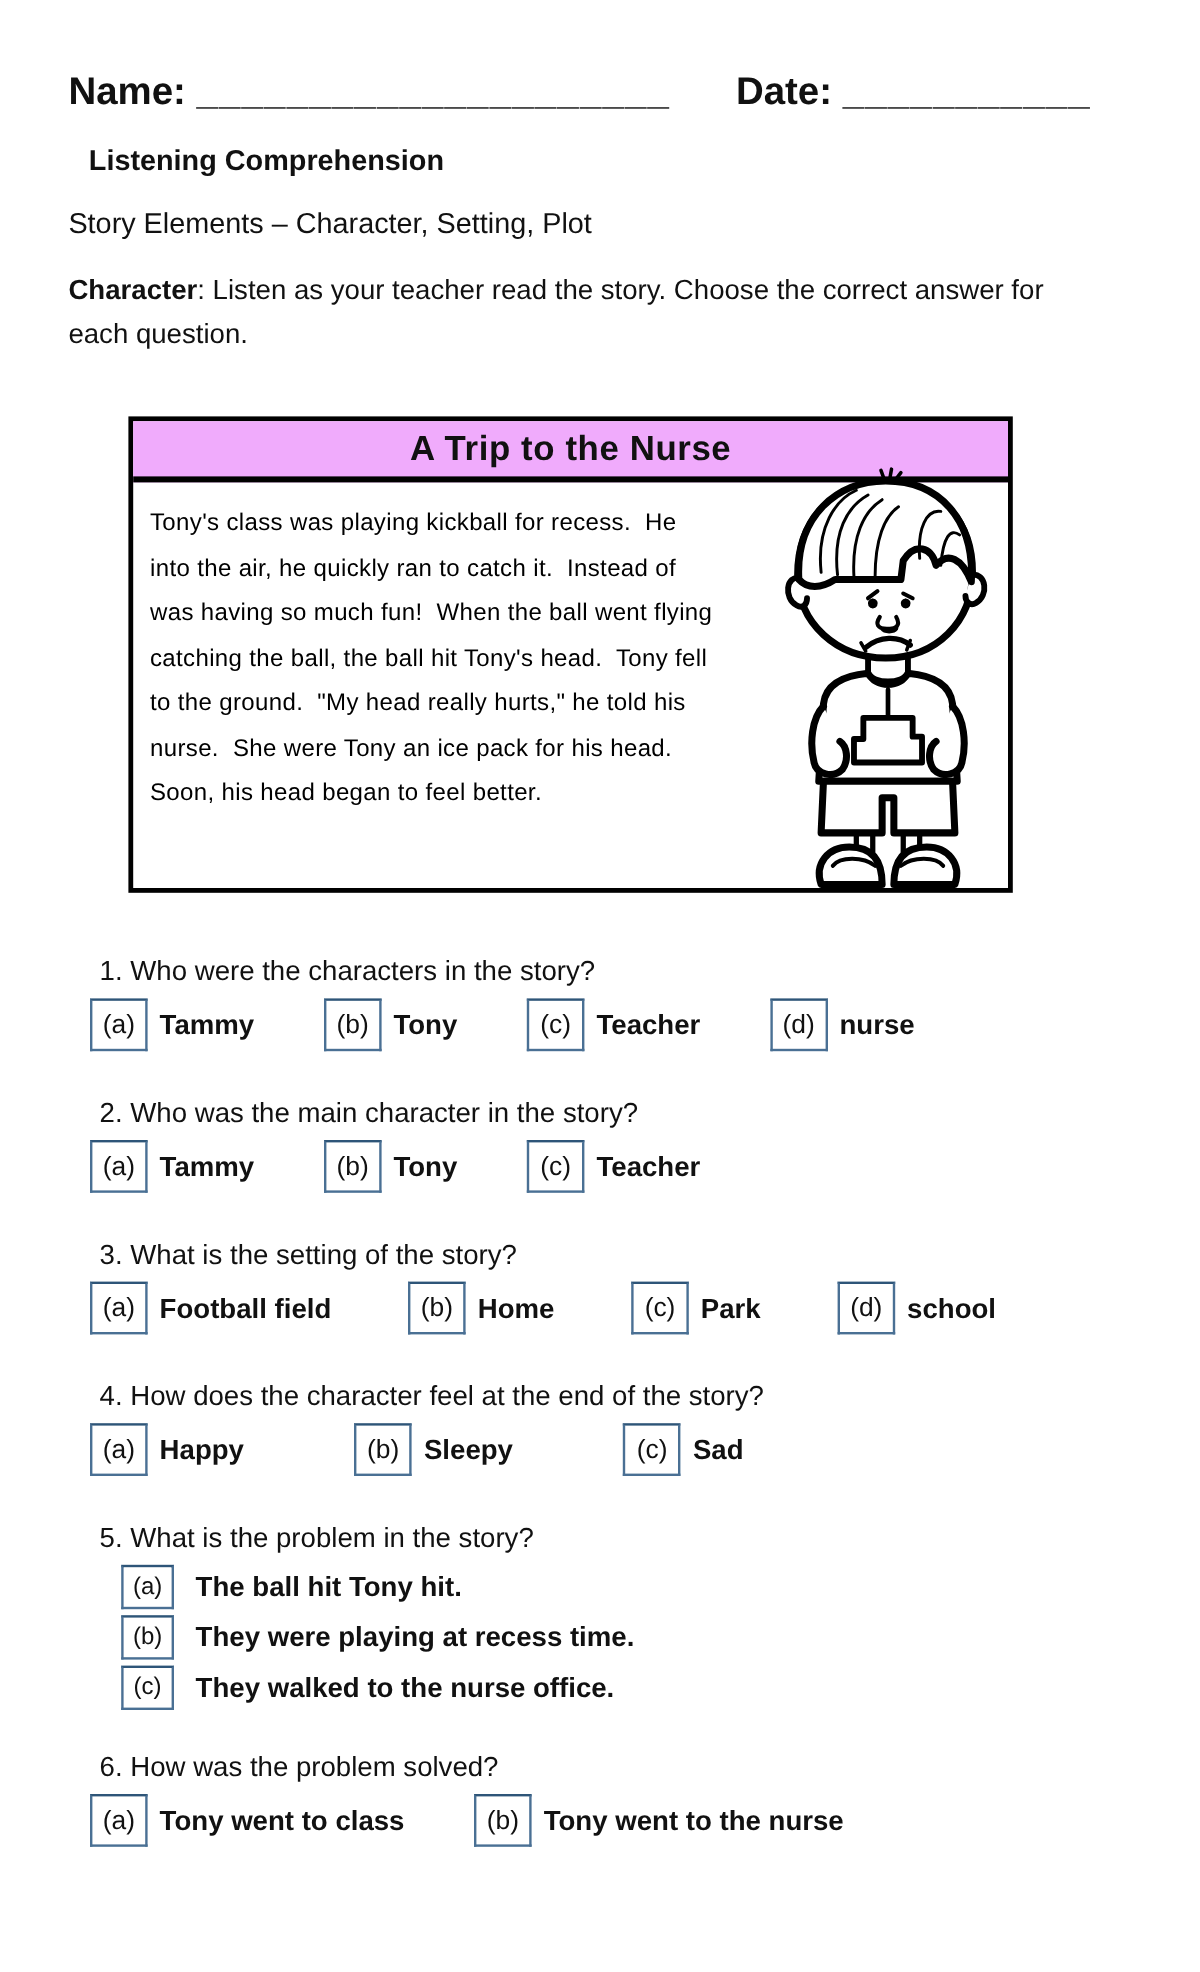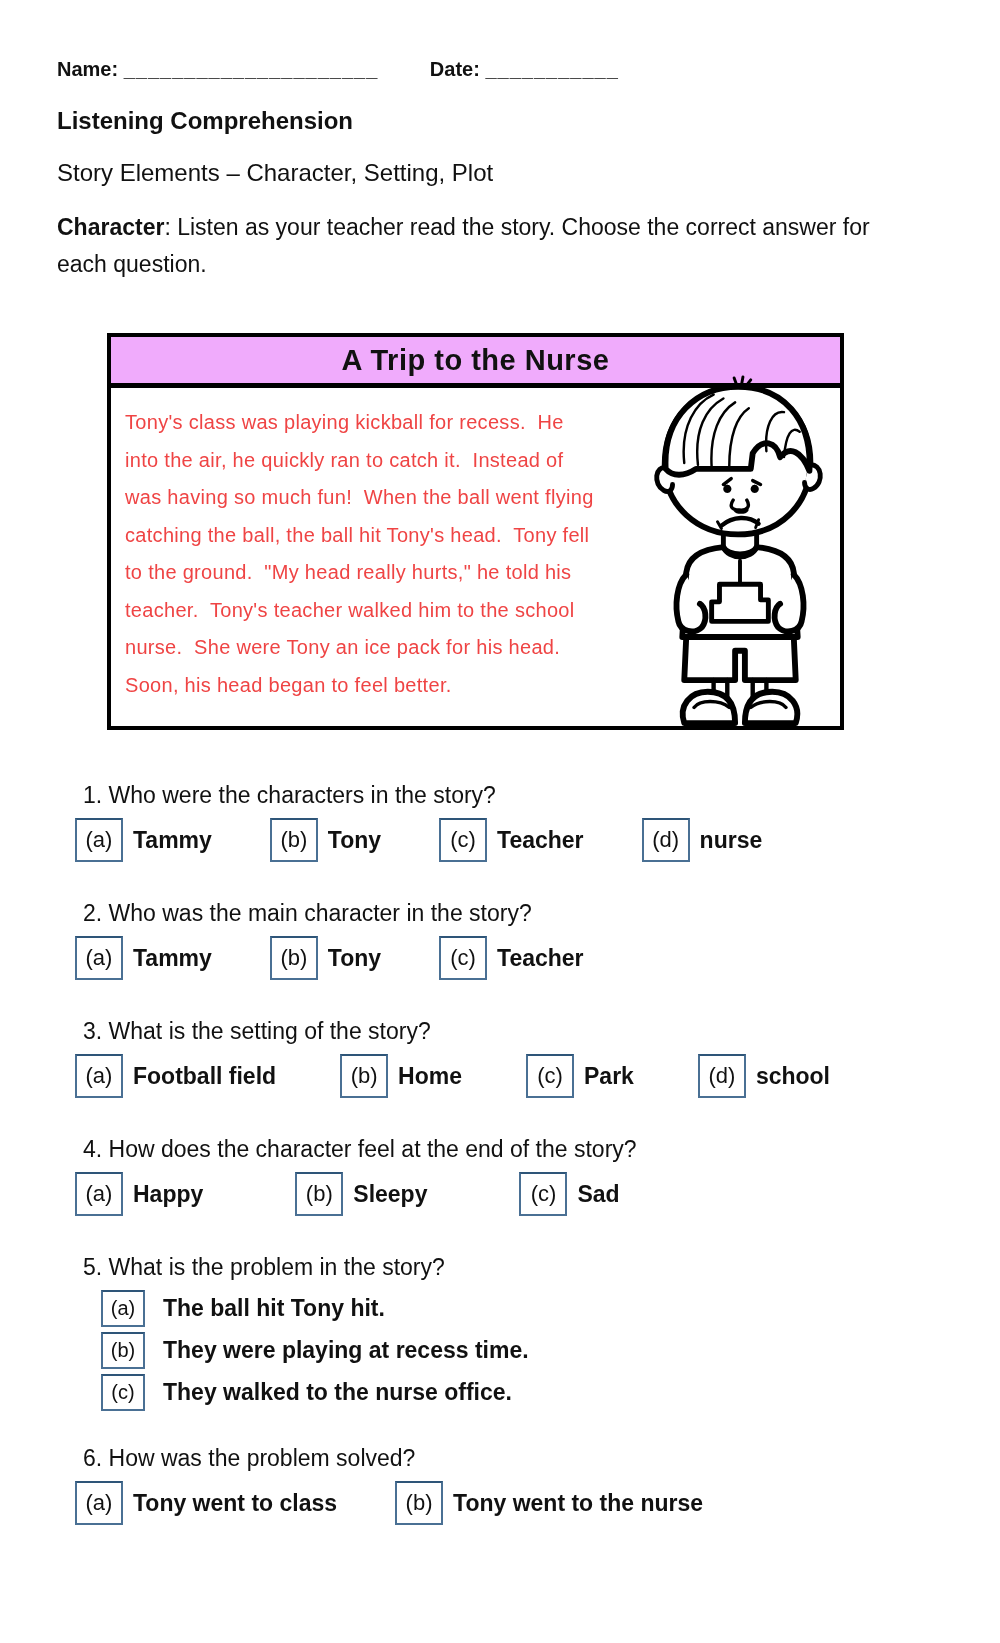--- a/index.html
+++ b/index.html
@@ -7,24 +7,24 @@
     position:relative;
     width:1000px;height:1643px;
     overflow:hidden;
     background:#ffffff;
     font-family:"Liberation Sans","DejaVu Sans",sans-serif;
     color:#111;
     box-sizing:border-box;
     padding:58px 0 0 57px;
   }
   
-  .name-row{font-size:20px;font-weight:bold;margin:0 12px 26px 0;white-space:nowrap;}
+  .name-row{font-size:32px;font-weight:bold;margin:0 12px 26px 0;white-space:nowrap;}
   .name-line{font-weight:bold;letter-spacing:1px;}
   .date-label{margin-left:46px;}
-  .heading{font-size:24px;font-weight:bold;margin:0 0 24px 0;}
+  .heading{font-size:24px;font-weight:bold;margin:0 0 24px 17px;}
   .subheading{font-size:24px;margin:0 0 22px 0;}
   .subheading .bold{font-weight:normal;}
   .directions{font-size:23px;line-height:37px;width:845px;margin:0;}
   .directions .bold{font-weight:bold;}
   
   .story-card{
     position:relative;
     margin:50px 0 0 50px;
     width:737px;
     border:4px solid #000;
@@ -34,21 +34,21 @@
   .story-band{
     background:#f0abfc;
     border-bottom:5px solid #000;
     height:46px;
     display:flex;align-items:center;justify-content:center;
     font-size:29px;font-weight:bold;letter-spacing:.5px;
   }
   .story-body{padding:16px 0 20px 14px;min-height:302px;}
   .story-line{
     font-size:20px;line-height:37.5px;white-space:pre;
-    letter-spacing:.3px;color:#ef4444;font-weight:500;
+    letter-spacing:.3px;color:#000000;font-weight:500;
   }
   .boy{position:absolute;right:-8px;top:38px;width:216px;height:352px;}
   .boy svg{width:100%;height:100%;}
   
   .questions{margin-top:52px;}
   .question{margin:12px 0 38px 18px;}
   .q-label{font-size:23px;margin:0 0 9px 8px;}
   .options.row{display:flex;align-items:center;gap:58px;}
   .question.q4 .options.row{gap:92px;}
   .question.q3 .options.row{gap:64px;}
@@ -92,21 +92,20 @@
   </p>
 
   <div class="story-card">
     <div class="story-band">A Trip to the Nurse</div>
     <div class="story-body">
         <div class="story-line">Tony's class was playing kickball for recess.  He</div>
         <div class="story-line">into the air, he quickly ran to catch it.  Instead of</div>
         <div class="story-line">was having so much fun!  When the ball went flying</div>
         <div class="story-line">catching the ball, the ball hit Tony's head.  Tony fell</div>
         <div class="story-line">to the ground.  "My head really hurts," he told his</div>
-        <div class="story-line">teacher.  Tony's teacher walked him to the school</div>
         <div class="story-line">nurse.  She were Tony an ice pack for his head.</div>
         <div class="story-line">Soon, his head began to feel better.</div>
       </div>
     <div class="boy">
       <svg viewBox="0 0 210 360" fill="none" stroke="#000" stroke-linecap="round" stroke-linejoin="round">
 
         <path d="M103,14 L99,3 M106,13 L108,2 M109,14 L116,5" stroke-width="3"></path>
 
         <path d="M103,14 C55,14 28,48 28,92 C28,134 62,163 103,163 C146,163 177,132 177,90 C177,46 149,14 103,14 Z" fill="#fff" stroke-width="6"></path>
 

